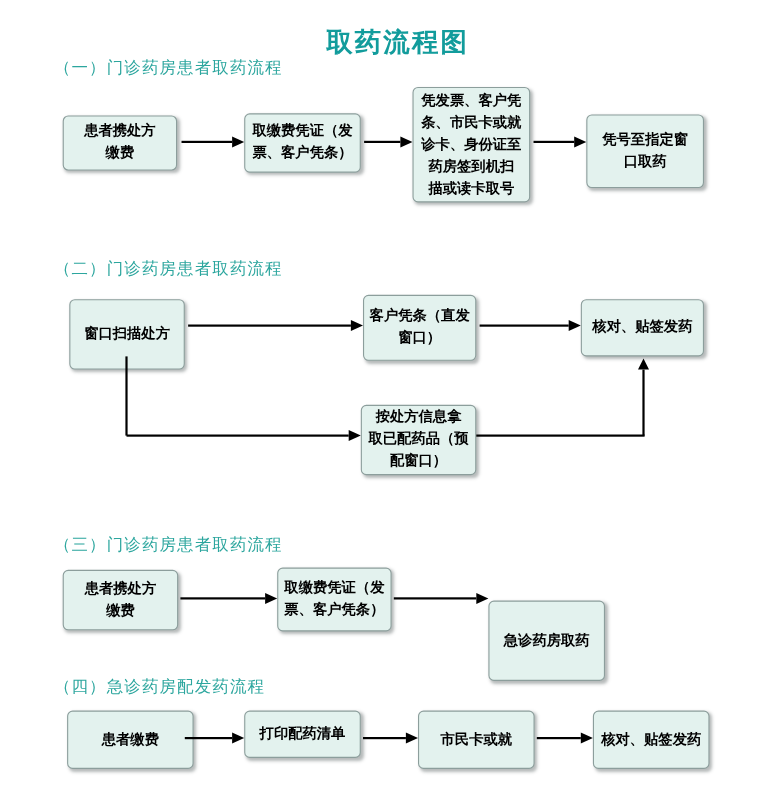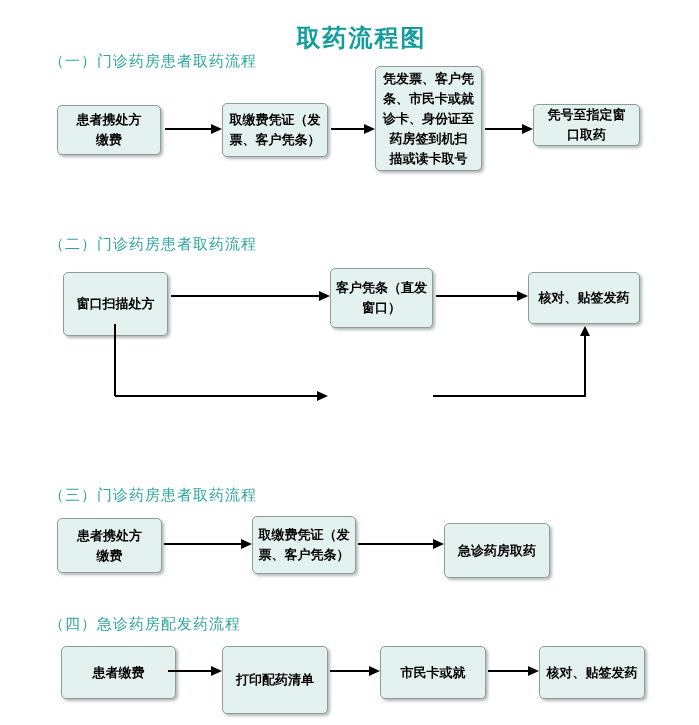--- a/index.html
+++ b/index.html
@@ -77,29 +77,29 @@
   <div class="node" style="left:57px;top:105px;width:104px;height:50px">
     <span>患者携处方
 缴费</span>
   </div>
   <div class="harrow headed" style="left:165px;top:128px;width:46px"></div>
   <div class="node" style="left:222px;top:103px;width:106px;height:54px">
     <span>取缴费凭证（发
 票、客户凭条）</span>
   </div>
   <div class="harrow headed" style="left:331px;top:128px;width:33px"></div>
-  <div class="node" style="left:375px;top:66px;width:107px;height:105px">
+  <div class="node" style="left:375px;top:79px;width:107px;height:105px">
     <span>凭发票、客户凭
 条、市民卡或就
 诊卡、身份证至
 药房签到机扫
 描或读卡取号</span>
   </div>
   <div class="harrow headed" style="left:485px;top:128px;width:37px"></div>
-  <div class="node" style="left:533px;top:104px;width:107px;height:42px">
+  <div class="node" style="left:533px;top:104px;width:107px;height:67px">
     <span>凭号至指定窗
 口取药</span>
   </div>
 
   <div class="heading" style="top:235px">（二）门诊药房患者取药流程</div>
 
   <div class="node" style="left:63px;top:272px;width:105px;height:64px">
     <span>窗口扫描处方</span>
   </div>
   <div class="harrow headed" style="left:171px;top:295px;width:148px"></div>
@@ -107,47 +107,52 @@
     <span>客户凭条（直发
 窗口）</span>
   </div>
   <div class="harrow headed" style="left:436px;top:295px;width:81px"></div>
   <div class="node" style="left:528px;top:272px;width:112px;height:52px">
     <span>核对、贴签发药</span>
   </div>
 
   <div class="vline" style="left:114px;top:324px;height:72px"></div>
   <div class="harrow headed" style="left:115px;top:395px;width:202px"></div>
+  <div class="node" style="left:328px;top:368px;width:105px;height:64px">
+    <span>按处方信息拿
+取已配药品（预
+配窗口）</span>
+  </div>
   <div class="harrow" style="left:433px;top:395px;width:153px"></div>
   <div class="vline" style="left:584px;top:336px;height:60px"></div>
   <div class="arrowhead-up" style="left:580px;top:326px"></div>
 
   <div class="heading" style="top:486px">（三）门诊药房患者取药流程</div>
 
   <div class="node" style="left:57px;top:518px;width:105px;height:55px">
     <span>患者携处方
 缴费</span>
   </div>
   <div class="harrow headed" style="left:164px;top:543px;width:77px"></div>
   <div class="node" style="left:252px;top:516px;width:104px;height:58px">
     <span>取缴费凭证（发
 票、客户凭条）</span>
   </div>
   <div class="harrow headed" style="left:358px;top:543px;width:75px"></div>
-  <div class="node" style="left:444px;top:523px;width:106px;height:55px">
+  <div class="node" style="left:444px;top:546px;width:106px;height:73px">
     <span>急诊药房取药</span>
   </div>
 
   <div class="heading" style="top:615px">（四）急诊药房配发药流程</div>
 
   <div class="node" style="left:61px;top:646px;width:115px;height:53px">
     <span>患者缴费</span>
   </div>
   <div class="harrow headed" style="left:168px;top:670px;width:43px"></div>
-  <div class="node" style="left:222px;top:646px;width:106px;height:68px">
+  <div class="node" style="left:222px;top:646px;width:106px;height:43px">
     <span>打印配药清单</span>
   </div>
   <div class="harrow headed" style="left:330px;top:670px;width:39px"></div>
   <div class="node" style="left:380px;top:646px;width:106px;height:53px">
     <span>市民卡或就</span>
   </div>
   <div class="harrow headed" style="left:488px;top:670px;width:40px"></div>
   <div class="node" style="left:539px;top:646px;width:106px;height:53px">
     <span>核对、贴签发药</span>
   </div>

